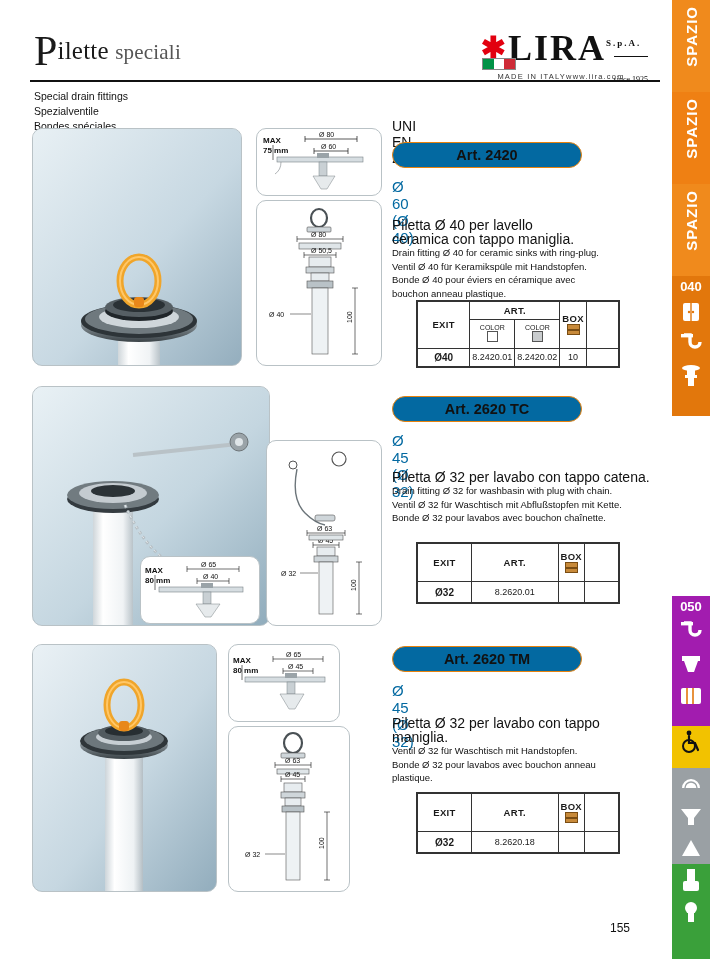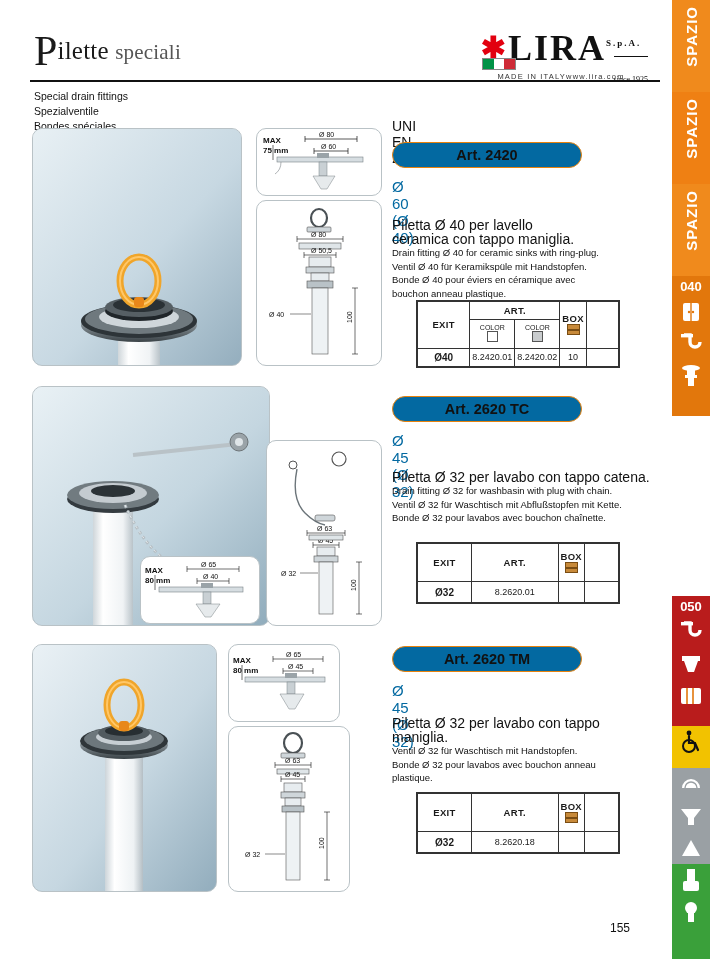--- a/index.html
+++ b/index.html
@@ -659,21 +659,21 @@
       <svg width="22" height="24" viewBox="0 0 22 24">
           <ellipse cx="11" cy="4" rx="9" ry="3" fill="#fff"></ellipse>
           <rect x="7" y="5" width="8" height="7" fill="#fff"></rect>
           <rect x="5" y="11" width="12" height="3" fill="#fff"></rect>
           <rect x="8" y="14" width="6" height="8" fill="#fff"></rect>
         </svg>
     </div>
   </div>
 
 
-  <div class="rail-seg" style="top:596px; height:130px; background:#b91c1c;">
+  <div class="rail-seg" style="top:596px; height:130px; background:#a21caf;">
     <div class="rail-num">050</div>
     <div class="rail-icon">
       <svg width="24" height="22" viewBox="0 0 24 22">
           <path d="M5 2 h6 v7 a5 5 0 0 0 10 0" stroke="#fff" stroke-width="3.4" fill="none"></path>
           <rect x="2" y="1" width="12" height="3.4" fill="#fff"></rect>
         </svg>
     </div>
     <div class="rail-icon">
       <svg width="24" height="22" viewBox="0 0 24 22">
           <rect x="3" y="3" width="18" height="5" fill="#fff"></rect>

